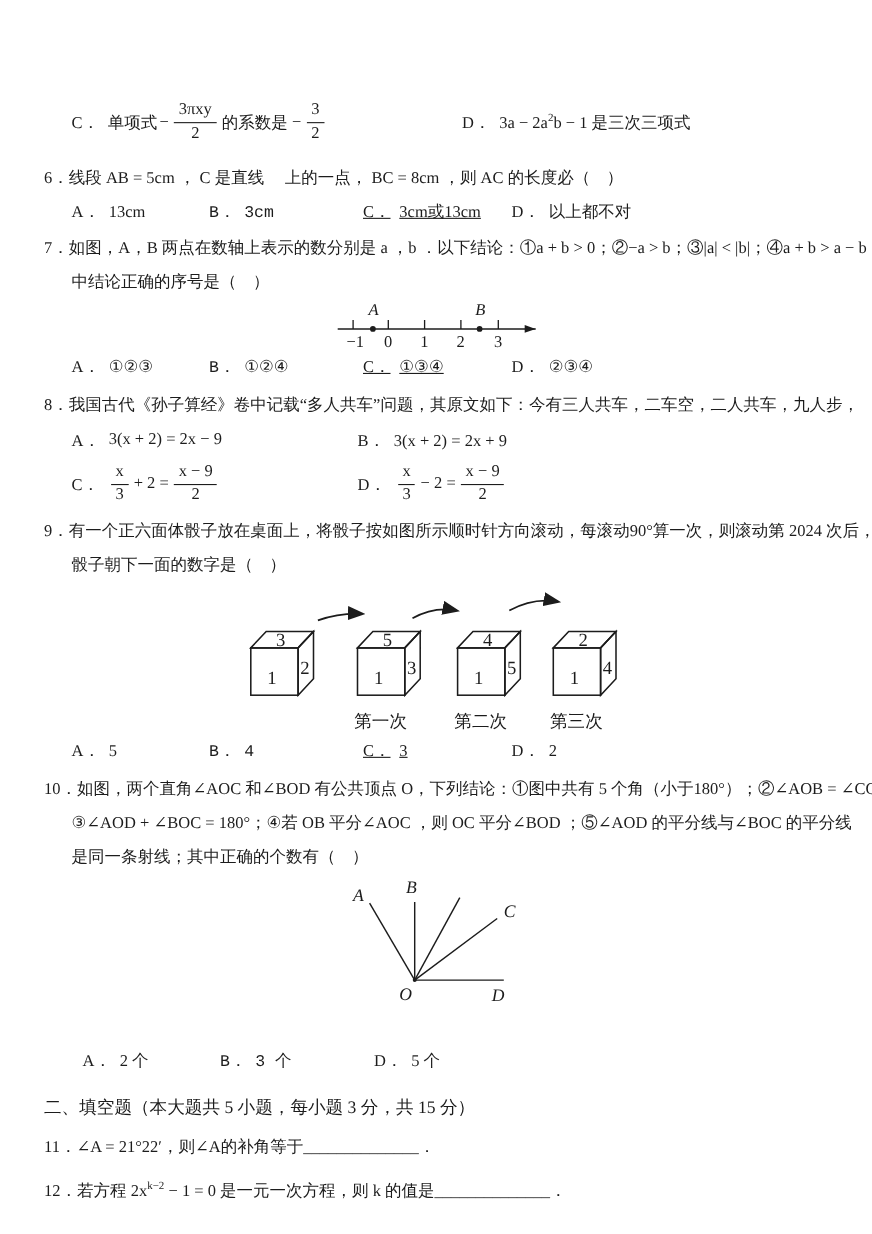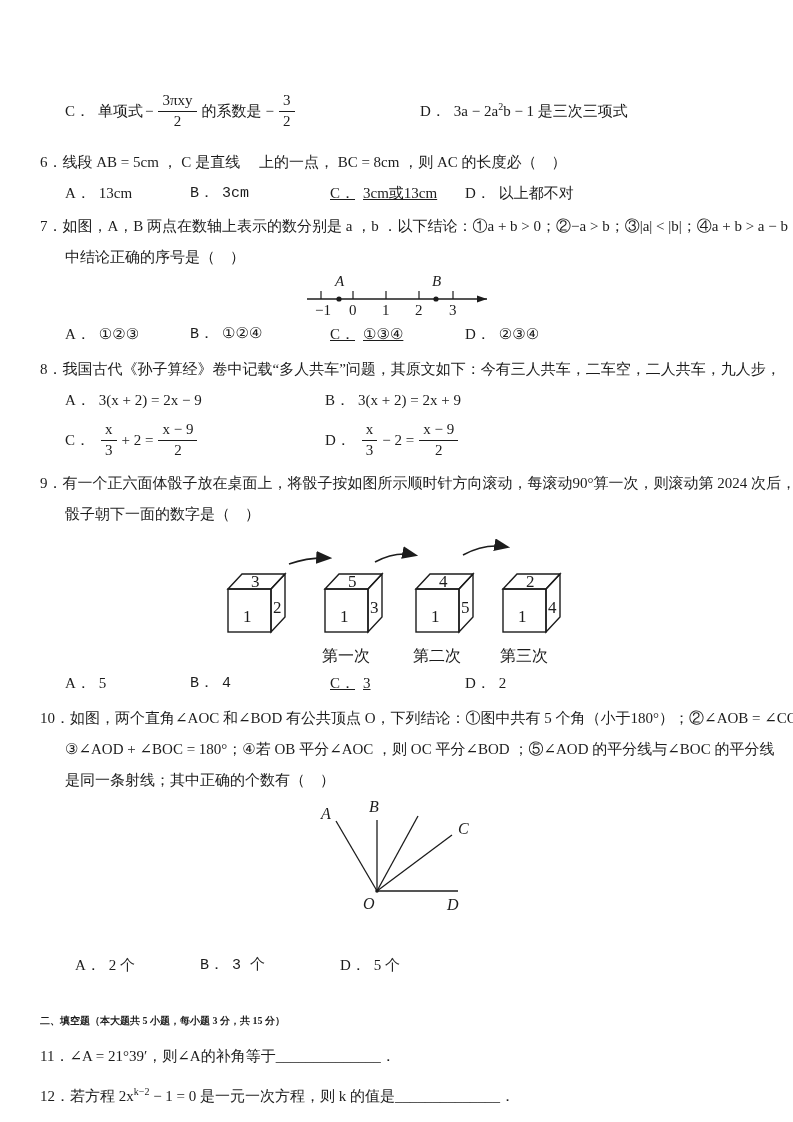--- a/index.html
+++ b/index.html
@@ -29,21 +29,21 @@
   .frac .num{display:block;padding:0 4px 1px;border-bottom:1px solid #1c1c1c;}
   .frac .den{display:block;padding:1px 4px 0;}
   .mid{margin:0 2px;}
   .cdrow{display:flex;align-items:center;white-space:nowrap;height:54px;}
   .cdrow .sp{width:25px;flex:none;}
   .cdrow .c1{width:355px;flex:none;display:inline-flex;align-items:center;}
   .cdrow .c2{display:inline-flex;align-items:center;}
   sup{font-size:10px;}
   .figwrap{line-height:0;}
   .blank{letter-spacing:0;}
-  .sechead{font-weight:bold;font-size:10px;line-height:34px;margin-top:23px;}
+  .sechead{font-weight:normal;font-size:16px;line-height:34px;margin-top:10px;}
   .fline{line-height:36px;white-space:nowrap;}
   svg text{font-family:"Liberation Serif","DejaVu Serif",serif;fill:#1c1c1c;}
 </style>
 </head>
 <body>
 
 <div class="page">
 
   <div class="cdrow">
     <span class="sp"></span>
@@ -239,20 +239,20 @@
       <span class="sp"></span>
       <span class="o1"><span class="optlabel">A．</span><span>2 个</span></span>
       <span class="o2"><span class="optlabel">B．</span><span>3 个</span></span>
       <span class="o4"><span class="optlabel">D．</span><span>5 个</span></span>
     </div>
   </div>
 
   <div class="sechead">二、填空题（本大题共 5 小题，每小题 3 分，共 15 分）</div>
 
   <div class="fline">
-    <span>11．∠A = 21°39′，则∠A的补角等于</span><span class="blank">______________</span><span>．</span>
+    <span>11．∠A = 21°22′，则∠A的补角等于</span><span class="blank">______________</span><span>．</span>
   </div>
 
   <div class="fline">
     <span>12．若方程 2x</span><sup>k−2</sup><span> − 1 = 0 是一元一次方程，则 k 的值是</span><span class="blank">______________</span><span>．</span>
   </div>
 
 </div>
 
 </body></html>

